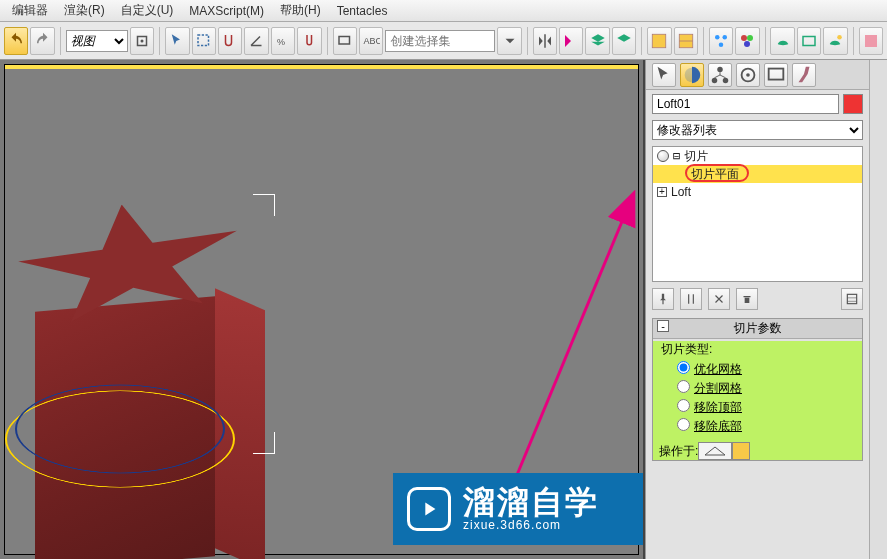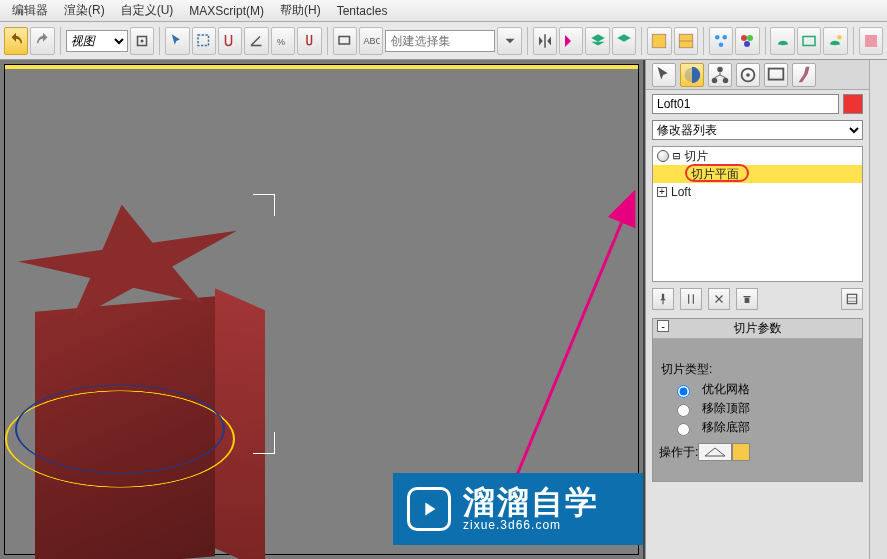--- a/index.html
+++ b/index.html
@@ -61,23 +61,23 @@
 .stack-row.loft .plus { display:inline-block; width:10px; height:10px; border:1px solid #555; text-align:center; line-height:8px; font-size:10px; margin-right:4px;}
 
 .stack-tools { display:flex; gap:6px; align-items:center; margin-bottom:8px; }
 .stack-tool { width:22px; height:22px; border:1px solid #aaa; background:linear-gradient(#fafafa,#e2e2e2); display:flex; align-items:center; justify-content:center; cursor:pointer; }
 .stack-tool svg{width:14px;height:14px;}
 .stack-tools .spacer{flex:1;}
 
 .rollout { border:1px solid #999; margin-bottom:6px; }
 .rollout-hd { background:#d0d0d0; border-bottom:1px solid #aaa; text-align:center; padding:1px 0; position:relative; }
 .rollout-hd .pm { position:absolute; left:4px; top:1px; width:12px; height:12px; border:1px solid #666; background:#fff; text-align:center; line-height:10px; font-size:11px;}
-.rollout-bd { background:#a3a3a3; padding:20px 6px; }
+.rollout-bd { background:#bef264; padding:0 6px; }
 .grp-label { margin:2px 0 2px 2px; }
-.radio-row { display:flex; align-items:flex-end; gap:12px; padding:1px 0 1px 18px; }
+.radio-row { display:flex; align-items:flex-start; gap:4px; padding:1px 0 1px 18px;text-decoration:underline; }
 .radio-row input { margin:0; }
 .op-row { display:flex; align-items:center; gap:0; margin-top:6px; }
 .op-btn { width:34px; height:18px; border:1px solid #888; background:#f3f3f3; display:flex; align-items:center; justify-content:center; }
 .op-color { width:18px; height:18px; background:#f7c948; border:1px solid #888; }
 
 
 .right-strip { width:18px; background:#dedede; border-left:1px solid #aaa; }
 
 
 .watermark { position:absolute; right:0; bottom:14px; width:250px; height:72px; background:#0d6fae; display:flex; align-items:center; gap:12px; padding:0 14px; color:#fff; }
@@ -379,20 +379,24 @@
           <span>切片参数</span>
         </div>
         <div class="rollout-bd">
           <div class="grp-label">切片类型:</div>
           <label class="radio-row">
               <input type="radio" name="st" checked="" style="">
               <span>优化网格</span>
             </label>
           <label class="radio-row">
               <input type="radio" name="st" style="">
+              <span>分割网格</span>
+            </label>
+          <label class="radio-row">
+              <input type="radio" name="st" style="">
               <span>移除顶部</span>
             </label>
           <label class="radio-row">
               <input type="radio" name="st" style="">
               <span>移除底部</span>
             </label>
           <div class="op-row">
             <span>操作于:</span>
             <span class="op-btn">
                 <svg viewBox="0 0 24 12" width="24" height="12">

